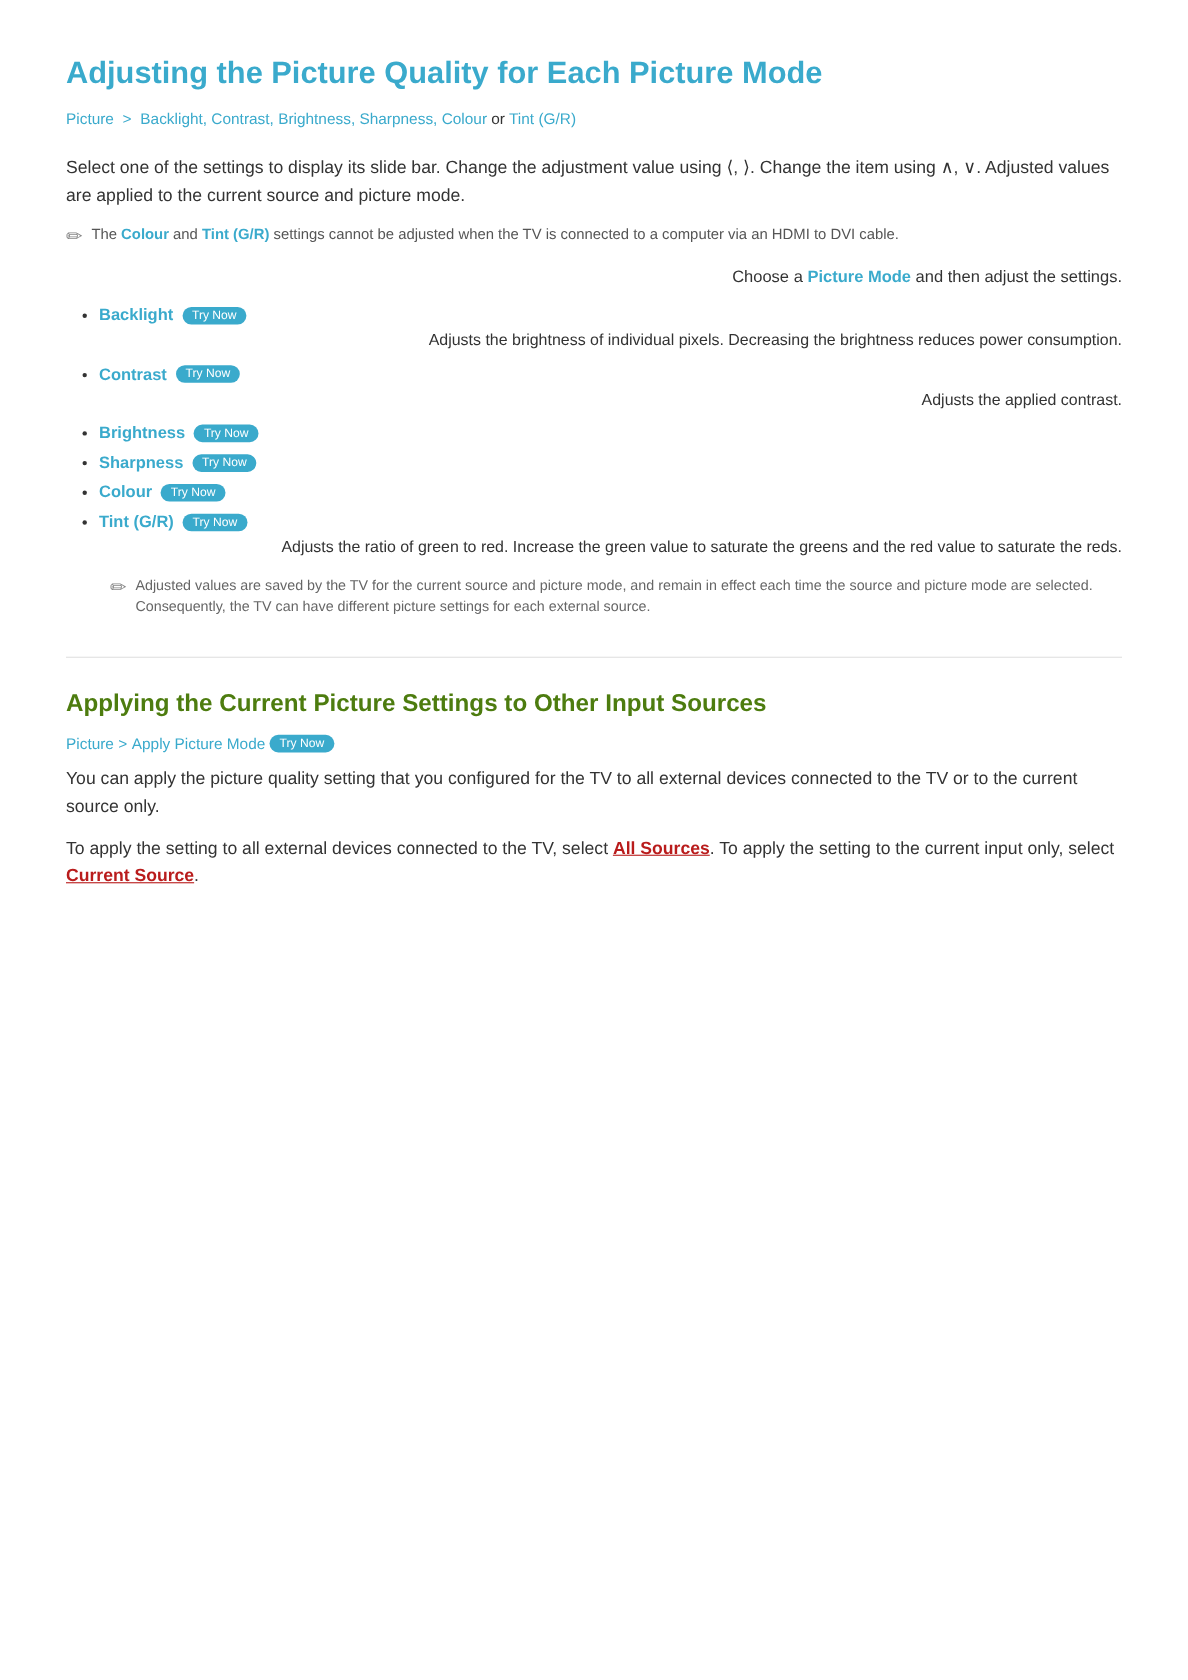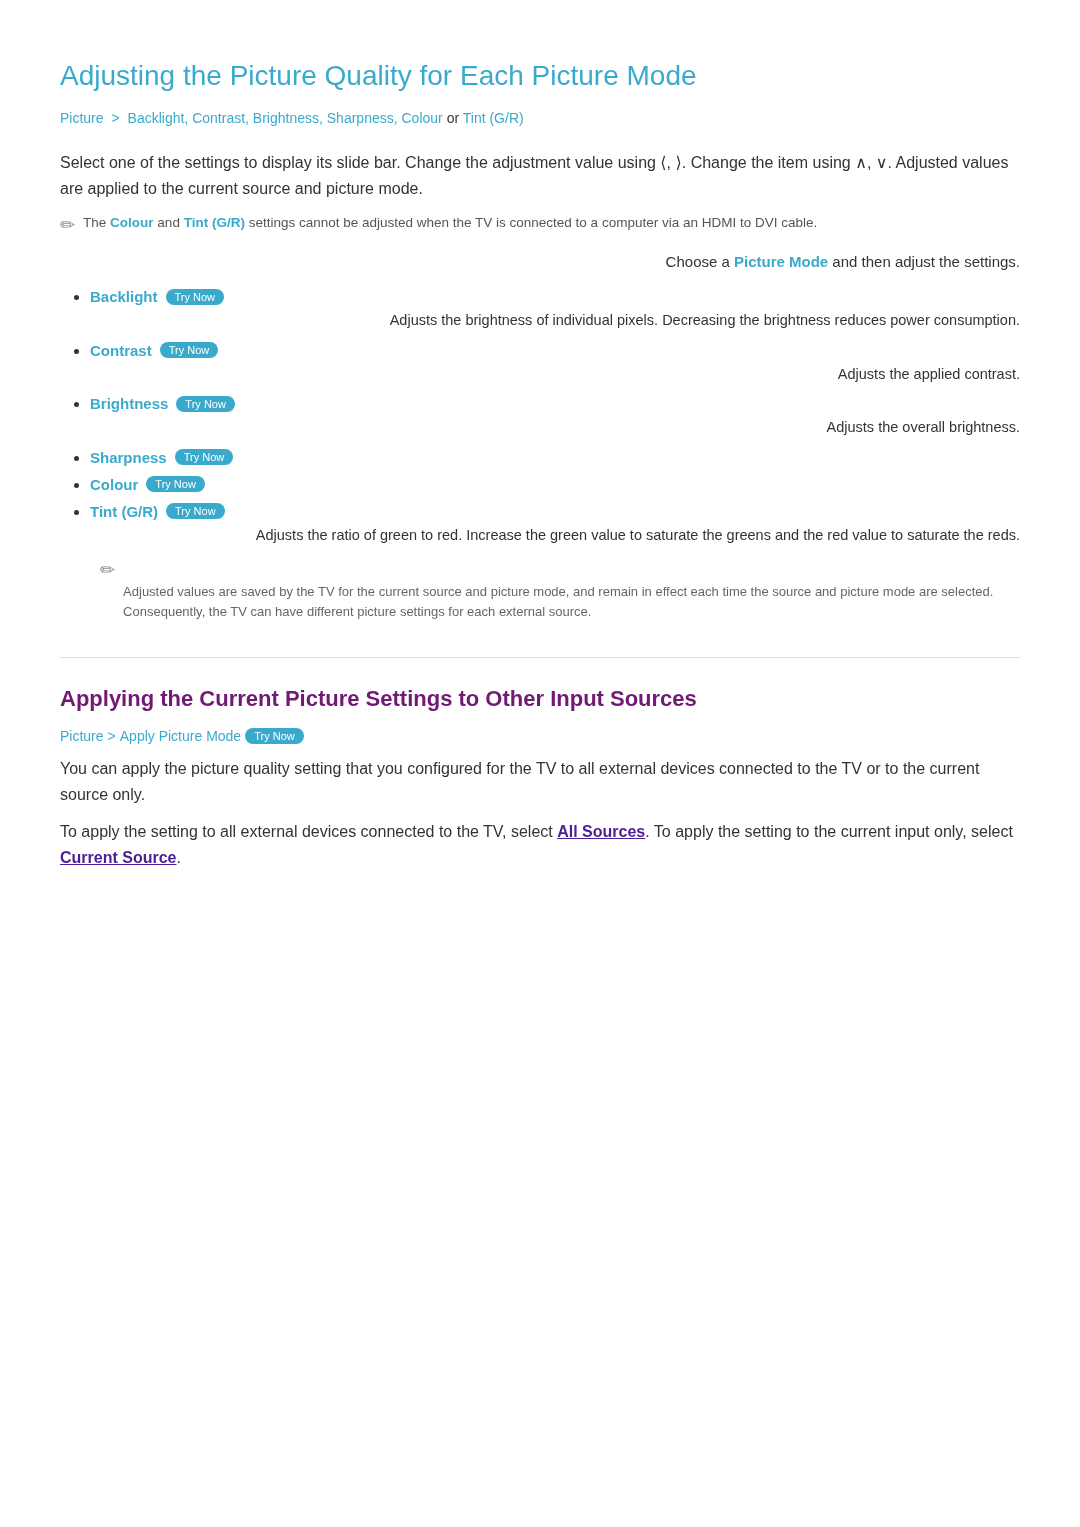--- a/index.html
+++ b/index.html
@@ -13,24 +13,24 @@
       font-size: 16px;
       color: #333;
       background: #fff;
       padding: 40px 60px;
       max-width: 1080px;
       min-height: 1527px;
     }
 
     h1.page-title {
       font-size: 28px;
-      font-weight: normal;
+      font-weight: bold;
       color: #3aaacc;
       margin-bottom: 18px;
-      margin-top: 20px;
+      margin-top: 10px;
     }
 
     .breadcrumb {
       color: #3aaacc;
       font-size: 14px;
       margin-bottom: 24px;
     }
 
     .breadcrumb span {
       color: #3aaacc;
@@ -130,21 +130,21 @@
 
     .section-divider {
       border: none;
       border-top: 1px solid #e0e0e0;
       margin: 36px 0 28px 0;
     }
 
     h2.section-title {
       font-size: 22px;
       font-weight: bold;
-      color: #701a75;
+      color: #4d7c0f;
       margin-bottom: 16px;
     }
 
     .breadcrumb2 {
       color: #3aaacc;
       font-size: 14px;
       margin-bottom: 12px;
       display: flex;
       align-items: center;
       gap: 4px;
@@ -154,30 +154,29 @@
       display: flex;
       align-items: flex-start;
       gap: 8px;
       margin: 12px 0 12px 0;
       padding-left: 10px;
     }
 
     .inline-note .note-text {
       font-size: 13px;
       color: #666;
-      margin-top: 24px;
     }
 
     .highlight-teal {
       color: #3aaacc;
       font-weight: bold;
     }
 
     .underline-teal {
-      color: #4c1d95;
+      color: #b91c1c;
       text-decoration: underline;
       font-weight: bold;
     }
   </style>
 </head>
 <body>
 
 <h1 class="page-title">Adjusting the Picture Quality for Each Picture Mode</h1>
 
 <div class="breadcrumb">
@@ -221,21 +220,20 @@
       <span class="try-now-badge">Try Now</span>
     </div>
     <p class="setting-desc">Adjusts the applied contrast.</p>
   </li>
 
   <li>
     <div class="setting-item-header">
       <span class="setting-name">Brightness</span>
       <span class="try-now-badge">Try Now</span>
     </div>
-    <p class="setting-desc">Adjusts the overall brightness.</p>
   </li>
 
   <li>
     <div class="setting-item-header">
       <span class="setting-name">Sharpness</span>
       <span class="try-now-badge">Try Now</span>
     </div>
   </li>
 
   <li>

